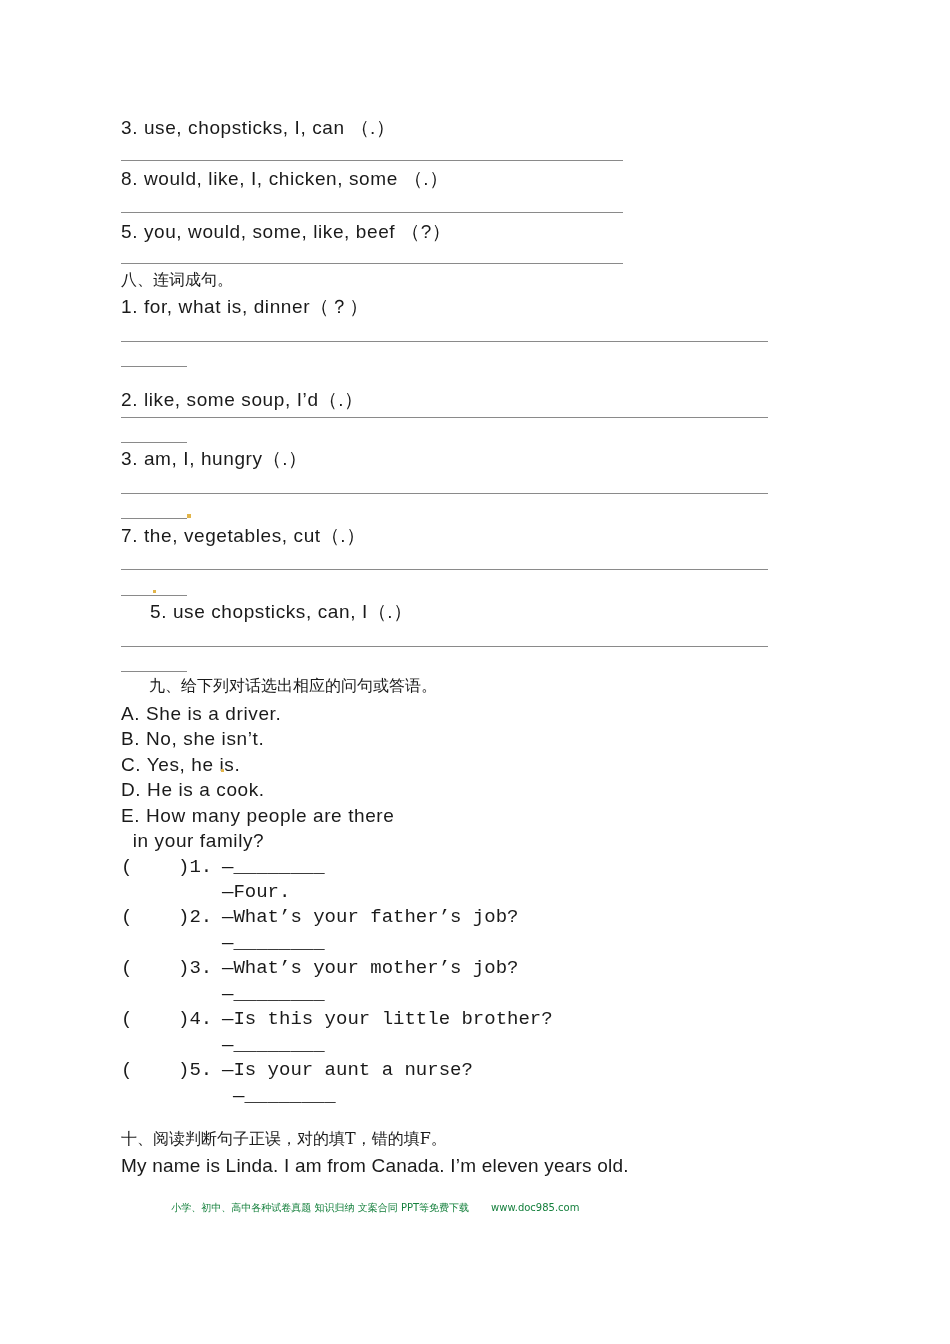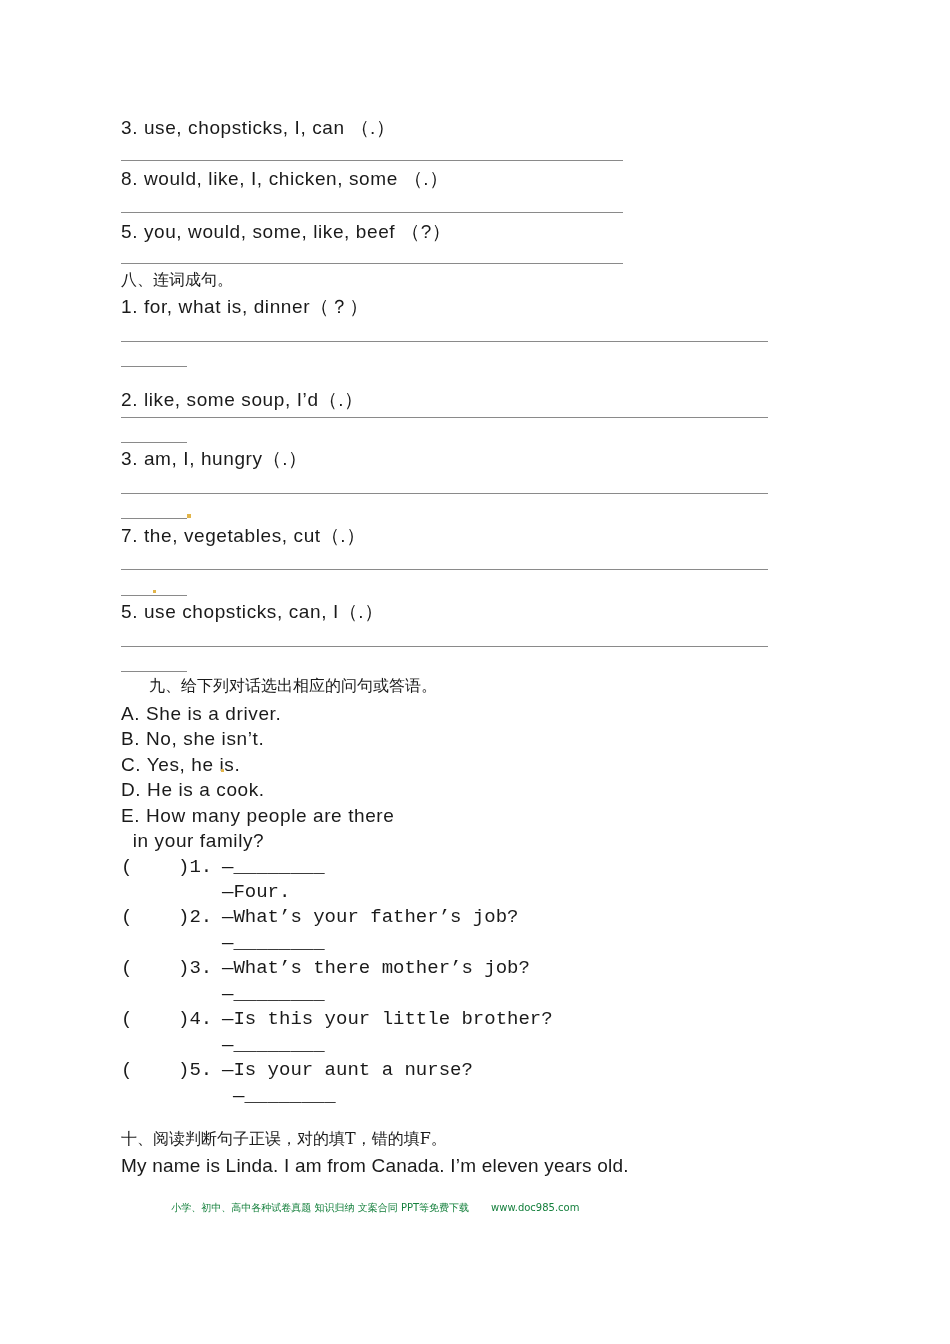--- a/index.html
+++ b/index.html
@@ -39,21 +39,21 @@
 <div class="ln" style="top:448px;">3. am, I, hungry（.）</div>
 <div class="rule" style="top:493px; left:121px; width:647px;"></div>
 <div class="rule" style="top:518px; left:121px; width:66px;"></div>
 <div class="dot" style="top:514px; left:187px;"></div>
 
 <div class="ln" style="top:525px;">7. the, vegetables, cut（.）</div>
 <div class="rule" style="top:569px; left:121px; width:647px;"></div>
 <div class="rule" style="top:595px; left:121px; width:66px;"></div>
 <div class="dot" style="top:590px; left:153px; width:3px; height:3px;"></div>
 
-<div class="ln" style="top:601px;">5. use chopsticks, can, I（.）</div>
+<div class="ln" style="top:601px;margin-left:29px;">5. use chopsticks, can, I（.）</div>
 <div class="rule" style="top:646px; left:121px; width:647px;"></div>
 <div class="rule" style="top:671px; left:121px; width:66px;"></div>
 
 <div class="cn" style="top:674px;margin-left:28px;">九、给下列对话选出相应的问句或答语。</div>
 <div class="ln" style="top:703px;">A. She is a driver.</div>
 <div class="ln" style="top:728px;">B. No, she isn’t.</div>
 <div class="ln" style="top:754px;">C. Yes, he is.</div>
 <div class="dot" style="top:769px; left:221px; width:3px; height:3px;"></div>
 <div class="ln" style="top:779px;">D. He is a cook.</div>
 <div class="ln" style="top:805px;">E. How many people are there</div>
@@ -61,21 +61,21 @@
 
 <div class="paren" style="top:856px; left:121px;">(    )1.</div>
 <div class="paren" style="top:856px; left:222px;">—________</div>
 <div class="paren" style="top:881px; left:222px;">—Four.</div>
 
 <div class="paren" style="top:906px; left:121px;">(    )2.</div>
 <div class="paren" style="top:906px; left:222px;">—What’s your father’s job?</div>
 <div class="paren" style="top:932px; left:222px;">—________</div>
 
 <div class="paren" style="top:957px; left:121px;">(    )3.</div>
-<div class="paren" style="top:957px; left:222px;">—What’s there mother’s job?</div>
+<div class="paren" style="top:957px; left:222px;">—What’s your mother’s job?</div>
 <div class="paren" style="top:983px; left:222px;">—________</div>
 
 <div class="paren" style="top:1008px; left:121px;">(    )4.</div>
 <div class="paren" style="top:1008px; left:222px;text-align:center;">—Is this your little brother?</div>
 <div class="paren" style="top:1034px; left:222px;">—________</div>
 
 <div class="paren" style="top:1059px; left:121px;">(    )5.</div>
 <div class="paren" style="top:1059px; left:222px;">—Is your aunt a nurse?</div>
 <div class="paren" style="top:1085px; left:233px;">—________</div>
 

